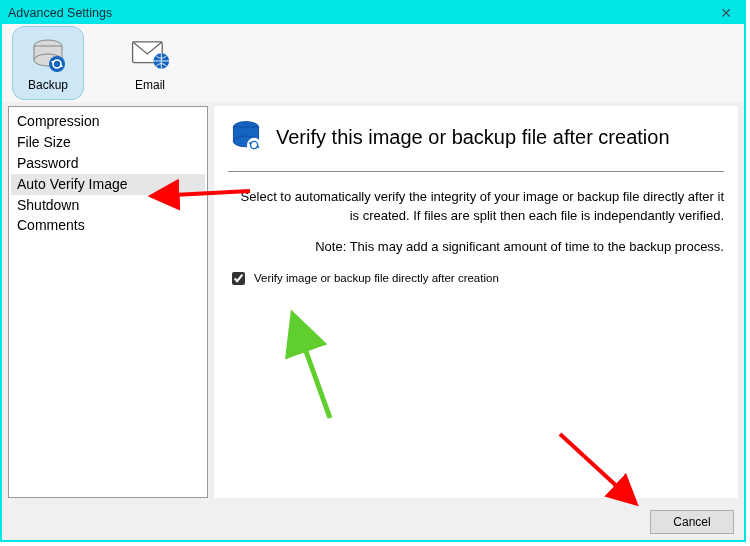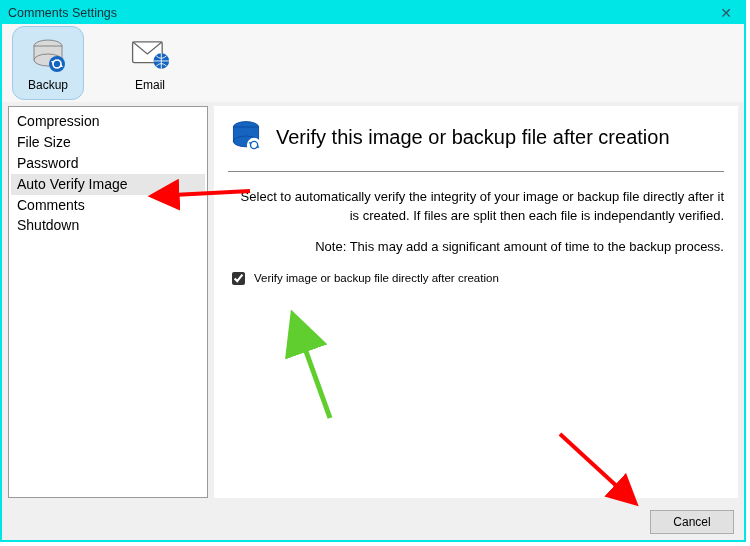--- a/index.html
+++ b/index.html
@@ -156,21 +156,21 @@
     inset: 0;
     pointer-events: none;
   }
 </style>
 </head>
 <body>
 
 <div class="window">
 
   <div class="titlebar">
-    <span>Comments Settings</span>
+    <span>Advanced Settings</span>
     <span class="spacer"></span>
     <span class="close-x">✕</span>
   </div>
 
   <div class="toolbar">
     <div class="tool-item selected">
       <span class="tool-icon">
         <svg width="40" height="40" viewBox="0 0 40 40">
           <ellipse cx="20" cy="12" rx="14" ry="6" fill="#d9d9d9" stroke="#888" stroke-width="1"></ellipse>
           <rect x="6" y="12" width="28" height="14" fill="#d9d9d9" stroke="#888" stroke-width="1"></rect>
@@ -197,22 +197,22 @@
     </div>
   </div>
 
   <div class="content">
 
     <div class="left-panel">
       <div class="list-item">Compression</div>
       <div class="list-item">File Size</div>
       <div class="list-item">Password</div>
       <div class="list-item selected">Auto Verify Image</div>
+      <div class="list-item">Shutdown</div>
       <div class="list-item">Comments</div>
-      <div class="list-item">Shutdown</div>
     </div>
 
     <div class="right-panel">
       <div class="right-header">
         <span>
           <svg width="36" height="36" viewBox="0 0 40 40">
             <ellipse cx="20" cy="10" rx="14" ry="6" fill="#1565c0" stroke="#0d47a1" stroke-width="1"></ellipse>
             <rect x="6" y="10" width="28" height="16" fill="#1565c0" stroke="#0d47a1" stroke-width="1"></rect>
             <ellipse cx="20" cy="26" rx="14" ry="6" fill="#1565c0" stroke="#0d47a1" stroke-width="1"></ellipse>
             <circle cx="29" cy="30" r="8" fill="#fff"></circle>

